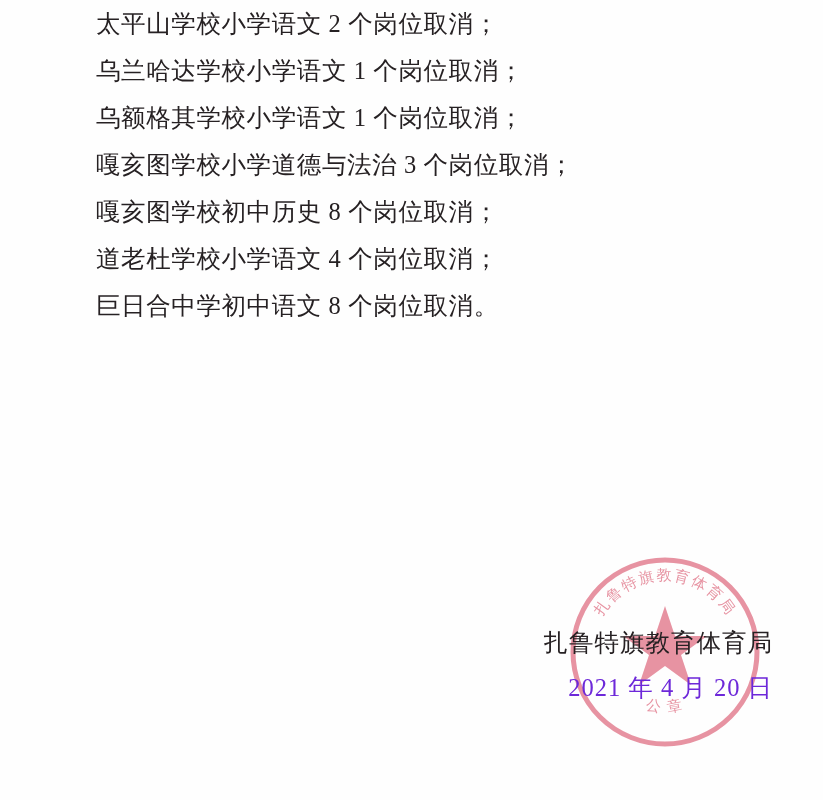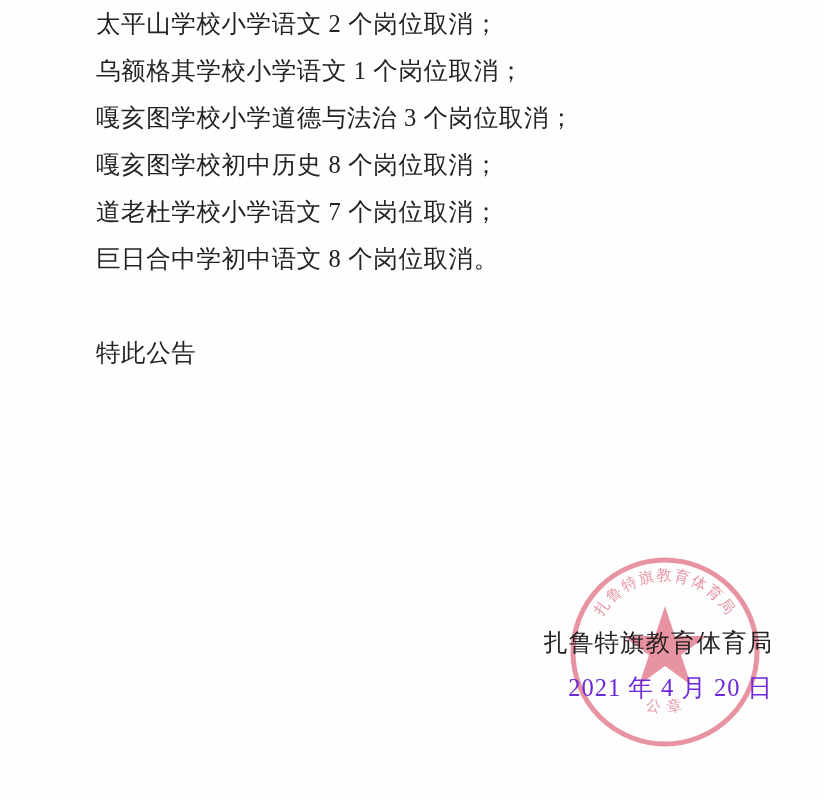--- a/index.html
+++ b/index.html
@@ -89,27 +89,27 @@
     letter-spacing: 2px;
   }
 </style>
 </head>
 <body>
 
 <div class="page">
 
   <div class="body-text">
     <div class="para">太平山学校小学语文 2 个岗位取消；</div>
+    <div class="para">乌兰哈达学校小学语文 1 个岗位取消；</div>
     <div class="para">乌额格其学校小学语文 1 个岗位取消；</div>
     <div class="para">嘎亥图学校小学道德与法治 3 个岗位取消；</div>
     <div class="para">嘎亥图学校初中历史 8 个岗位取消；</div>
-    <div class="para">道老杜学校小学语文 7 个岗位取消；</div>
+    <div class="para">道老杜学校小学语文 4 个岗位取消；</div>
     <div class="para">巨日合中学初中语文 8 个岗位取消。</div>
     <div class="spacer"></div>
-    <div class="notice-line">特此公告</div>
   </div>
 
   <div class="seal">
     <svg viewBox="0 0 196 196" xmlns="http://www.w3.org/2000/svg" aria-hidden="true">
       <circle cx="98" cy="98" r="92" fill="none" stroke="#d9536b" stroke-width="5"></circle>
       <g fill="#d9536b">
         <polygon points="98,52 108,82 140,82 114,101 124,131 98,112 72,131 82,101 56,82 88,82"></polygon>
       </g>
       <path id="sealArcTop" d="M 26,98 A 72,72 0 0 1 170,98" fill="none"></path>
       <text class="seal-text" text-anchor="middle">

